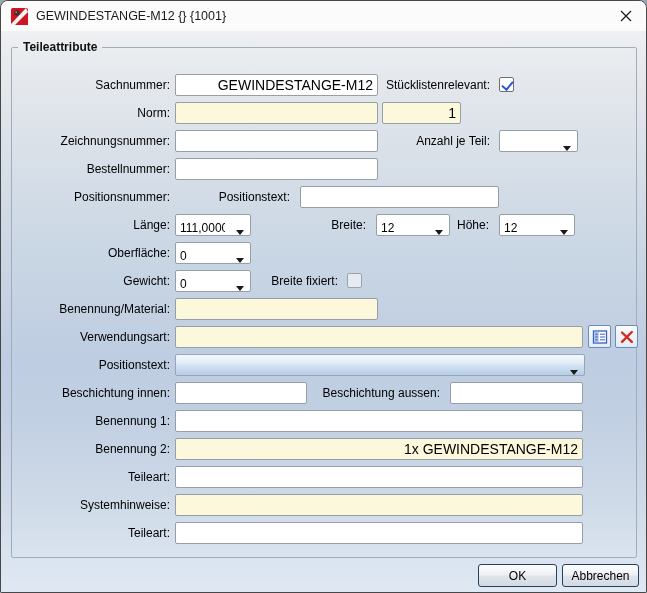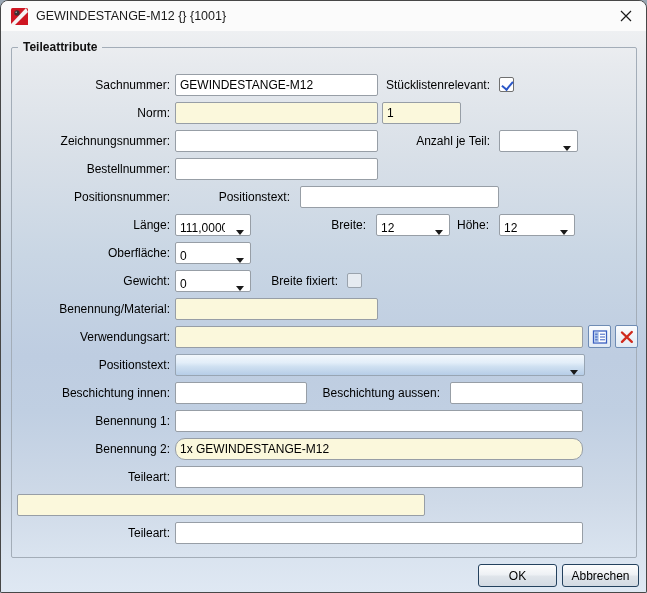--- a/index.html
+++ b/index.html
@@ -11,21 +11,21 @@
   .close-btn{margin-left:auto;width:28px;height:26px;display:flex;align-items:center;justify-content:center;cursor:default;}
   .body{position:relative;height:561px;
         background:linear-gradient(180deg,#eef0f2 0%,#e7eaee 6%,#d9e0e8 22%,#c9d6e4 40%,#becde1 58%,#c0cfe2 68%,#cfdae8 84%,#d9e3ef 93%,#dfe8f3 100%);}
   fieldset.groupbox{position:absolute;left:10px;right:9px;top:9px;bottom:34px;margin:0;padding:0;
         border:1px solid #a3adb8;border-radius:2px;}
   legend.group-title{margin-left:6px;padding:0 5px;font-size:12px;font-weight:bold;color:#111;}
   .row{position:absolute;left:16px;height:23px;display:flex;align-items:center;font-size:12px;color:#000;}
   .lbl{width:158px;box-sizing:border-box;padding-right:5px;text-align:right;white-space:nowrap;}
   .midlbl{box-sizing:border-box;padding-right:5px;text-align:right;white-space:nowrap;}
   .fld{height:22px;box-sizing:border-box;border:1px solid #979ea6;border-radius:2px;background:#fff;
-       font-family:"Liberation Sans",sans-serif;font-size:12px;color:#000;padding:0 4px;outline:none;}
+       font-family:"Liberation Sans",sans-serif;font-size:14px;color:#000;padding:0 4px;outline:none;text-align:right;}
   .yellow{background:#fbf8dc;}
   .combo{display:flex;align-items:flex-end;box-sizing:border-box;height:22px;border:1px solid #979ea6;
          border-radius:2px;background:#fff;cursor:default;gap:11px;}
   .combo .val{flex:1;padding:0 4px;font-size:12px;white-space:nowrap;overflow:hidden;}
   .combo .arr{width:0;height:0;border-left:4px solid transparent;border-right:4px solid transparent;
               border-top:5px solid #1a1a1a;margin-right:6px;flex:none;}
   .combo.blue{background:linear-gradient(180deg,#f3f8fc 0%,#e3eef9 38%,#cfe0f1 58%,#b6cde7 100%);border-color:#98a5b3;}
   .checkbox{position:relative;width:15px;height:15px;box-sizing:border-box;background:#fff;
             border:1px solid #707070;border-radius:2px;margin-left:4px;}
   .checkbox[data-checked="false"]{background:#e6ebf1;border-color:#9aa3ad;}
@@ -175,29 +175,30 @@
       <input class="fld" style="width: 133px; margin-left: 5px;" value="">
     </div>
 
     <div class="row" style="top:378px">
       <span class="lbl">Benennung 1:</span>
       <input class="fld" style="width: 408px;" value="">
     </div>
 
     <div class="row" style="top:406px">
       <span class="lbl">Benennung 2:</span>
-      <input class="fld yellow" style="width: 408px; border-radius: 10px;" value="1x GEWINDESTANGE-M12">
+      <input class="fld yellow" style="width: 408px;" value="1x GEWINDESTANGE-M12">
     </div>
 
     <div class="row" style="top:434px">
       <span class="lbl">Teileart:</span>
       <input class="fld" style="width: 408px;" value="">
     </div>
 
     <div class="row" style="top:462px">
+      <span class="lbl">Systemhinweise:</span>
       <input class="fld yellow" style="width: 408px;" value="">
     </div>
 
     <div class="row" style="top:490px">
       <span class="lbl">Teileart:</span>
       <input class="fld" style="width: 408px;" value="">
     </div>
 
     <button class="btn" style="left:477px;top:533px;width:79px">OK</button>
     <button class="btn" style="left:561px;top:533px;width:77px">Abbrechen</button>

